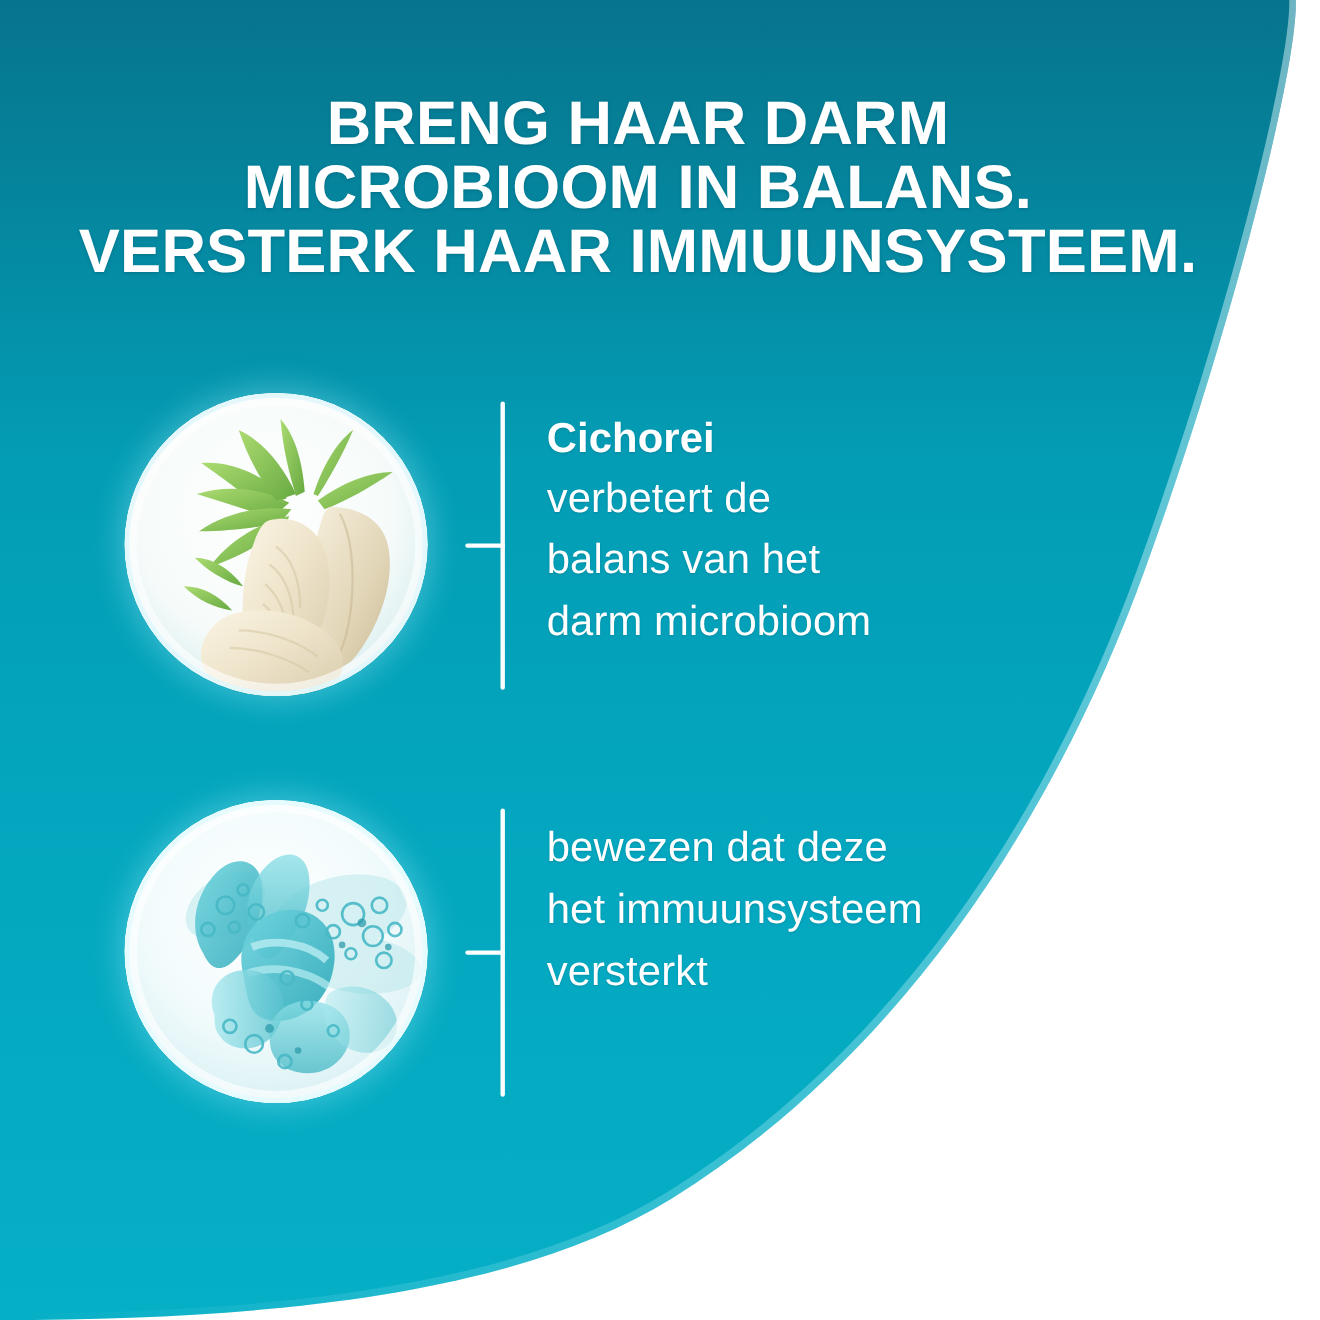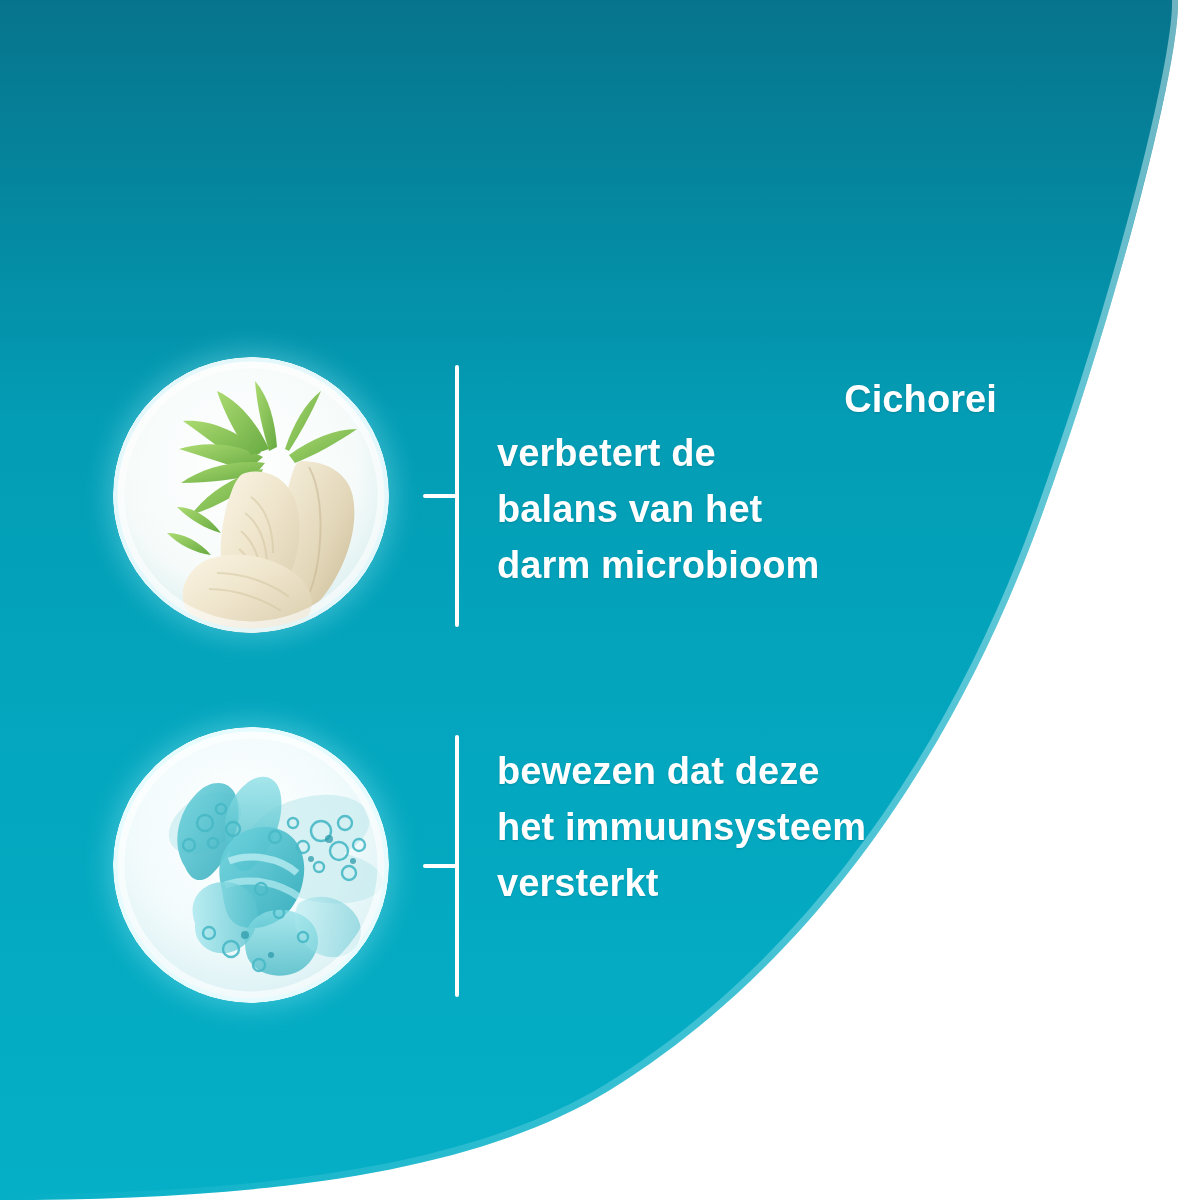--- a/index.html
+++ b/index.html
@@ -103,26 +103,25 @@
     width:500px;
     color:#ffffff;
   }
   .copy .term {
     display:block;
     font-size:38px;
     font-weight:bold;
     line-height:52px;
     letter-spacing:0.1px;
     text-shadow:0 1px 2px rgba(0,60,80,0.22);
-    text-align:right;
   }
   .copy .desc {
     display:block;
     font-size:38px;
-    font-weight:700;
+    font-weight:400;
     line-height:56px;
     letter-spacing:0.1px;
     white-space:pre-line;
     text-shadow:0 1px 2px rgba(0,60,80,0.22);
   }
 </style>
 </head>
 <body>
 
 <div id="poster">
@@ -145,20 +144,23 @@
              C 960,740 820,960 610,1090
              C 470,1176 250,1200 0,1200 Z" fill="url(#tealGrad)"></path>
     <path d="M 1178,0 C 1180,60 1120,300 1040,520
              C 960,740 820,960 610,1090
              C 470,1176 250,1200 0,1200
              L 0,1194 C 248,1194 466,1170 606,1084
              C 815,955 955,736 1034,517
              C 1114,297 1174,58 1172,0 Z" fill="url(#edgeGlow)" opacity="0.55"></path>
   </svg>
 
+  <div class="headline">BRENG HAAR DARM
+MICROBIOOM IN BALANS.
+VERSTERK HAAR IMMUUNSYSTEEM.</div>
 
   <div class="row row-1">
 
     <div class="bubble">
       <svg viewBox="0 0 276 276">
         <defs>
           <radialGradient id="dish1" cx="46%" cy="40%" r="68%">
             <stop offset="0%" stop-color="#FFFFFF"></stop>
             <stop offset="62%" stop-color="#F6FBFA"></stop>
             <stop offset="88%" stop-color="#DCEFF0"></stop>

